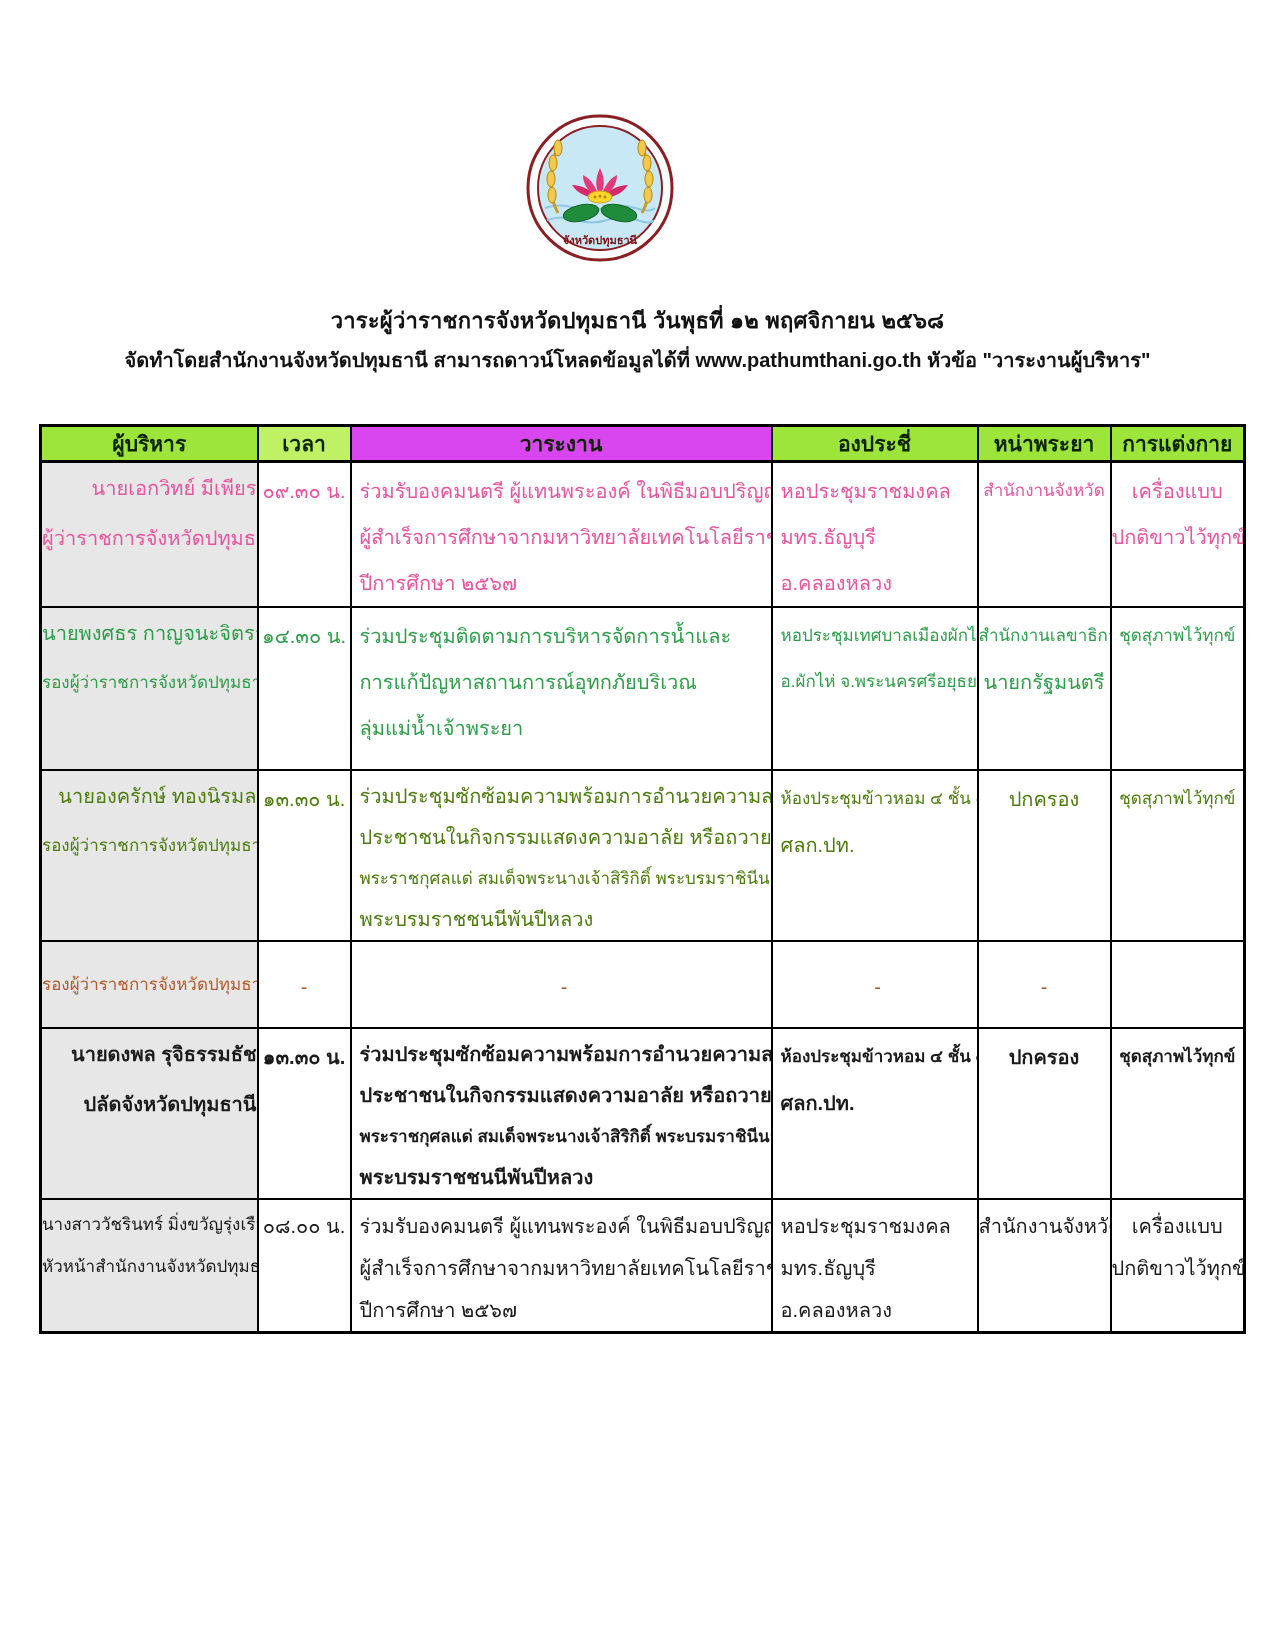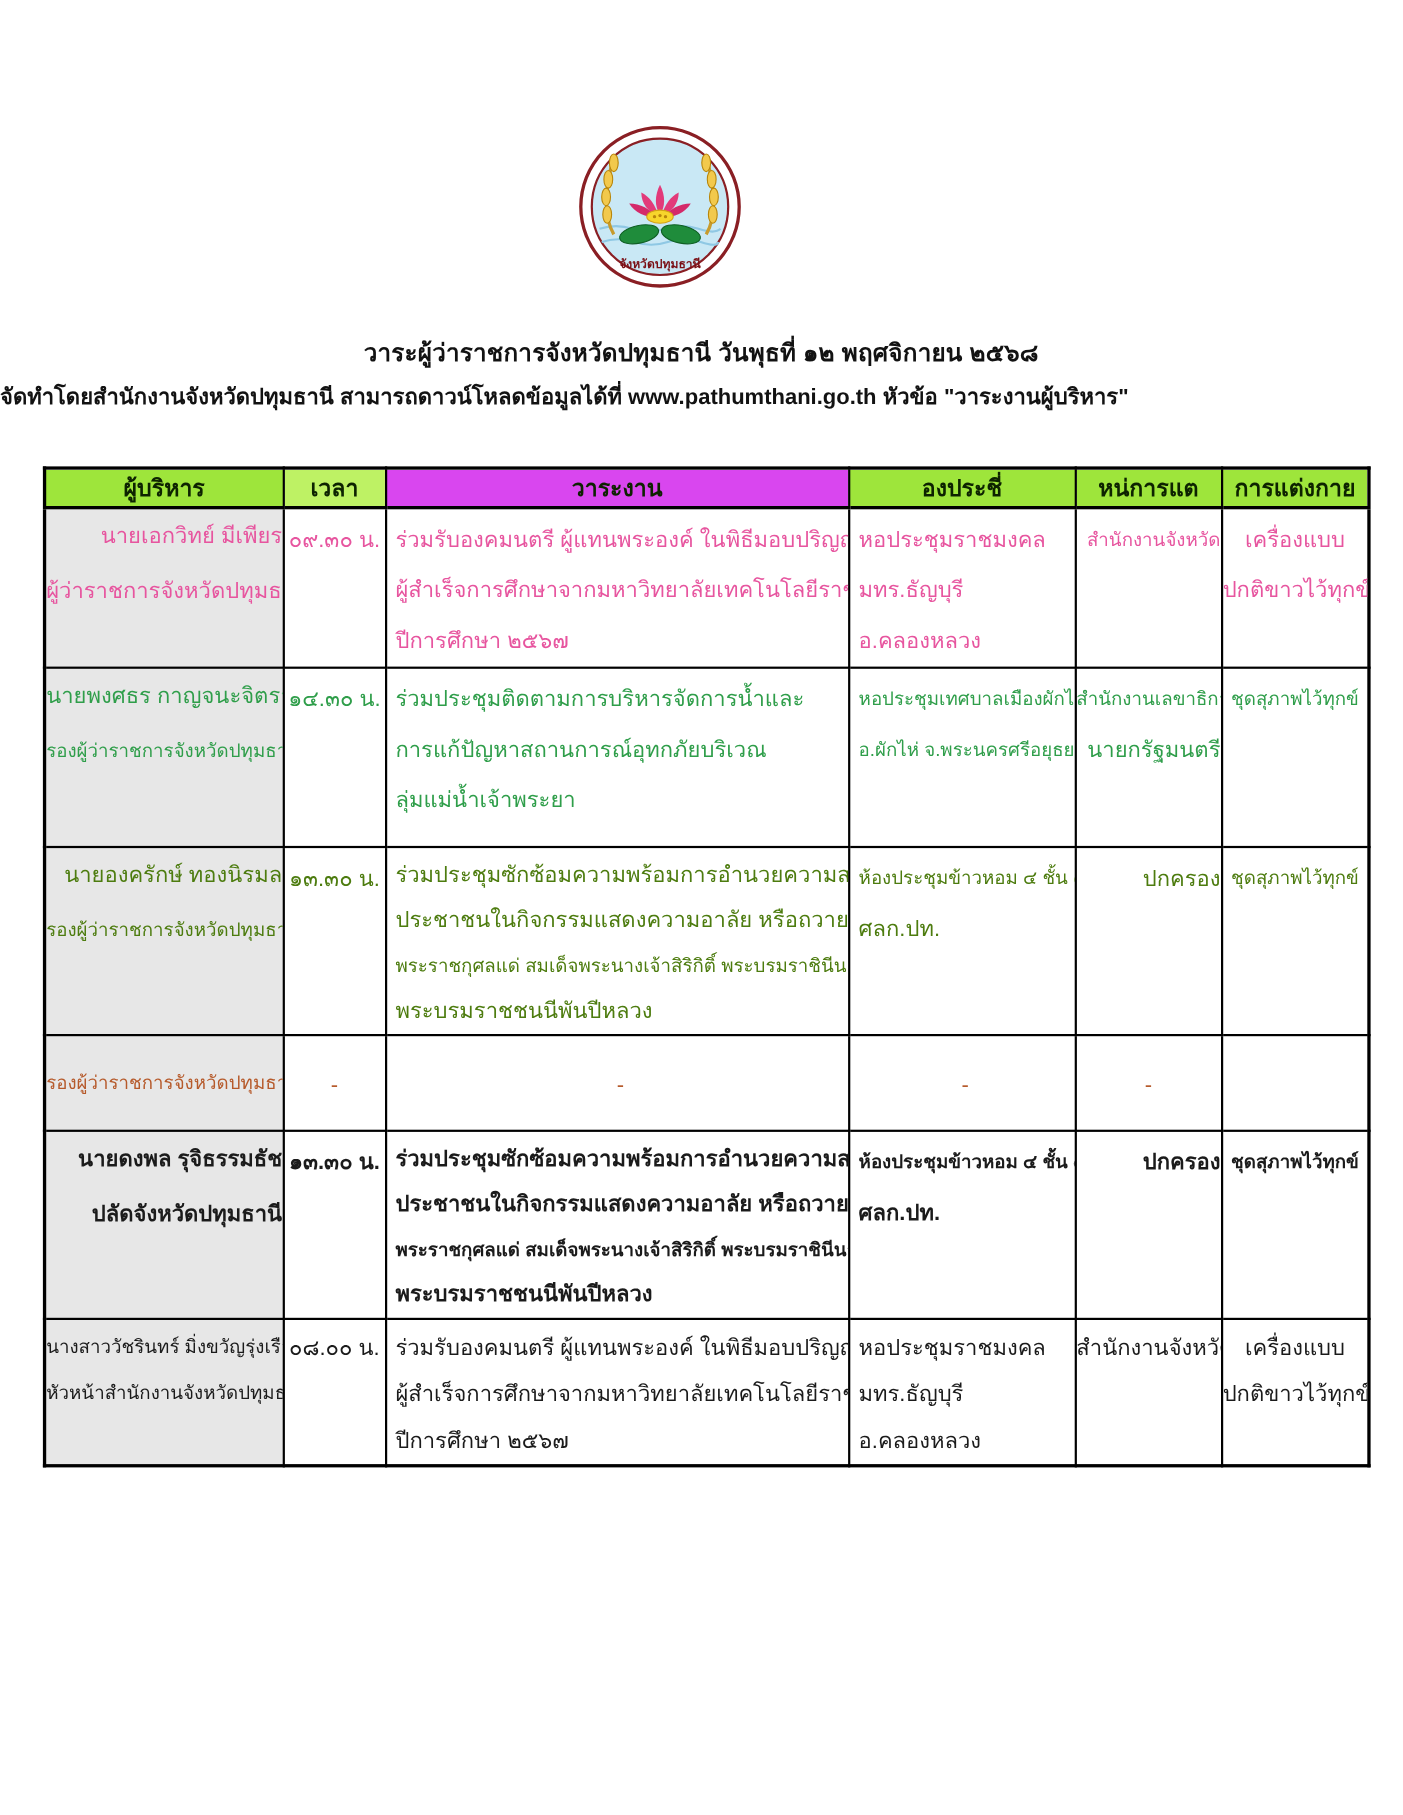--- a/index.html
+++ b/index.html
@@ -3,36 +3,36 @@
 <meta charset="utf-8">
 <style>
   html,body{margin:0;padding:0;}
   body{
     width:1275px;height:1650px;background:#ffffff;position:relative;overflow:hidden;
     font-family:"Liberation Sans", sans-serif;color:#111;
   }
   .logo-wrap{position:absolute;left:525px;top:113px;width:150px;height:150px;}
   .title{position:absolute;top:303px;left:0;width:1275px;text-align:center;
          font-size:22px;font-weight:bold;color:#121212;letter-spacing:0.2px;}
-  .subtitle{position:absolute;top:344px;left:0;width:1275px;
+  .subtitle{position:absolute;top:344px;left:0;width:1275px;text-align:center;
          font-size:20px;font-weight:bold;color:#121212;}
   table.sched{position:absolute;left:39px;top:424px;border-collapse:collapse;table-layout:fixed;
          width:1204px;border:3px solid #000;padding-left:48px;}
   .sched th,.sched td{border:2px solid #000;padding:0;overflow:hidden;}
   .sched thead th{height:28px;font-size:21px;font-weight:bold;color:#0d2300;
          border-bottom:3px solid #000;}
   .sched tbody td{vertical-align:top;font-size:20px;}
   .ln{line-height:46px;white-space:nowrap;}
   .sm{font-size:17px;}
   td.name{background:#e7e7e7;text-align:right;vertical-align:middle;}
   td.name .ln{line-height:50px;}
   td.time{text-align:center;padding-top:5px;}
   td.agenda{padding:5px 2px 0 8px;}
   td.place{padding:5px 2px 0 8px;}
-  td.agency{text-align:right;padding-top:5px;}
+  td.agency{text-align:center;padding-top:5px;}
   td.dress{text-align:center;padding-top:5px;}
   td.tight .ln{line-height:41px;}
   tr.r1{height:140px;} tr.r2{height:163px;} tr.r3{height:163px;}
   tr.r4{height:87px;}  tr.r5{height:163px;font-weight:bold;} tr.r6{height:123px;}
   tr.r4 td{vertical-align:middle;text-align:center;}
   tr.r4 td.name{font-size:17px;}
   tr.r6 td.name{vertical-align:top;padding-top:4px;}
   tr.r6 .ln{line-height:42px;}
 </style>
 </head>
@@ -80,21 +80,21 @@
     <col style="width:206px">
       <col style="width:133px">
       <col style="width:134px">
   </colgroup>
   <thead>
     <tr>
       <th style="background-color: rgb(158, 229, 59);">ผู้บริหาร</th>
       <th style="background-color: #bef264;">เวลา</th>
       <th style="background-color: #d946ef; margin-left: 16px;">วาระงาน</th>
       <th style="background-color: rgb(158, 229, 59);">องประชี่</th>
-      <th style="background-color: rgb(158, 229, 59);">หน่การแต</th>
+      <th style="background-color: rgb(158, 229, 59);">หน่าพระยา</th>
       <th style="background-color: rgb(158, 229, 59); margin-top: 34px;">การแต่งกาย</th>
     </tr>
   </thead>
   <tbody>
 
     <tr class="r1" style="color: rgb(231, 85, 159);">
       <td class="name">
         <div class="ln">นายเอกวิทย์ มีเพียร</div>
         <div class="ln">ผู้ว่าราชการจังหวัดปทุมธานี</div>
       </td>

